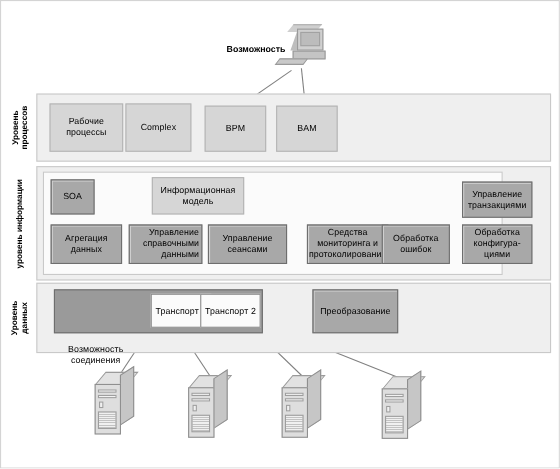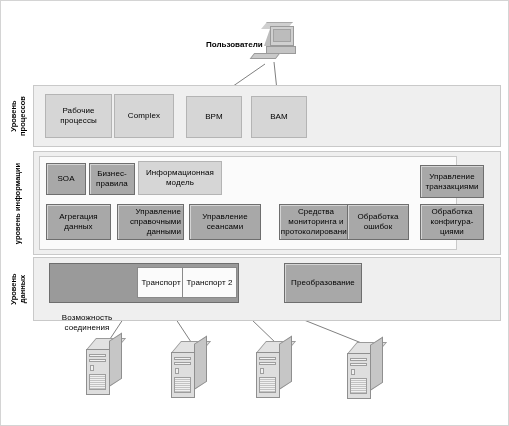--- a/index.html
+++ b/index.html
@@ -215,21 +215,21 @@
 
     <line x1="264" y1="63" x2="212" y2="99"></line>
     <line x1="273" y1="61" x2="277" y2="99"></line>
 
     <line x1="140" y1="291" x2="107" y2="341"></line>
     <line x1="157" y1="291" x2="192" y2="344"></line>
     <line x1="222" y1="291" x2="277" y2="344"></line>
     <line x1="238" y1="293" x2="368" y2="345"></line>
   </svg>
 
-  <div class="caption" style="left:205px; top:39px;">Пользователи</div>
+  <div class="caption" style="left:205px; top:39px;">Возможность</div>
 
   <div class="pc" style="left:263px; top:21px; width:40px; height:40px;">
     <div class="mon-top"></div>
     <div class="mon-side"></div>
     <div class="mon-front"></div>
     <div class="mon-screen"></div>
     <div class="base"></div>
     <div class="kbd"></div>
   </div>
 
@@ -249,21 +249,20 @@
 
   <div class="side-label" style="left:4px; top:150px; width:26px; height:104px;">
     <span>уровень информации</span>
   </div>
 
   <div class="layer-band" style="left:32px; top:150px; width:468px; height:104px;"></div>
 
   <div class="inner-panel" style="left:38px; top:155px; width:418px; height:94px;"></div>
 
   <div class="box box-gray" style="left:45px; top:162px; width:40px; height:32px;text-align:center;">SOA</div>
-  <div class="box box-gray" style="left:88px; top:162px; width:46px; height:32px;">Бизнес-правила</div>
   <div class="box box-light" style="left:137px; top:160px; width:84px; height:34px;">Информационная модель</div>
 
   <div class="box box-gray" style="left:45px; top:203px; width:65px; height:36px;">Агрегация данных</div>
   <div class="box box-gray" style="left:116px; top:203px; width:67px; height:36px;text-align:right;">Управление справочными данными</div>
   <div class="box box-gray" style="left:188px; top:203px; width:72px; height:36px;">Управление сеансами</div>
   <div class="box box-gray" style="left:278px; top:203px; width:74px; height:36px;">Средства мониторинга и протоколирования</div>
   <div class="box box-gray" style="left:346px; top:203px; width:62px; height:36px;">Обработка ошибок</div>
 
   <div class="box box-gray" style="left:419px; top:164px; width:64px; height:33px;">Управление транзакциями</div>
   <div class="box box-gray" style="left:419px; top:203px; width:64px; height:36px;">Обработка конфигура-циями</div>

